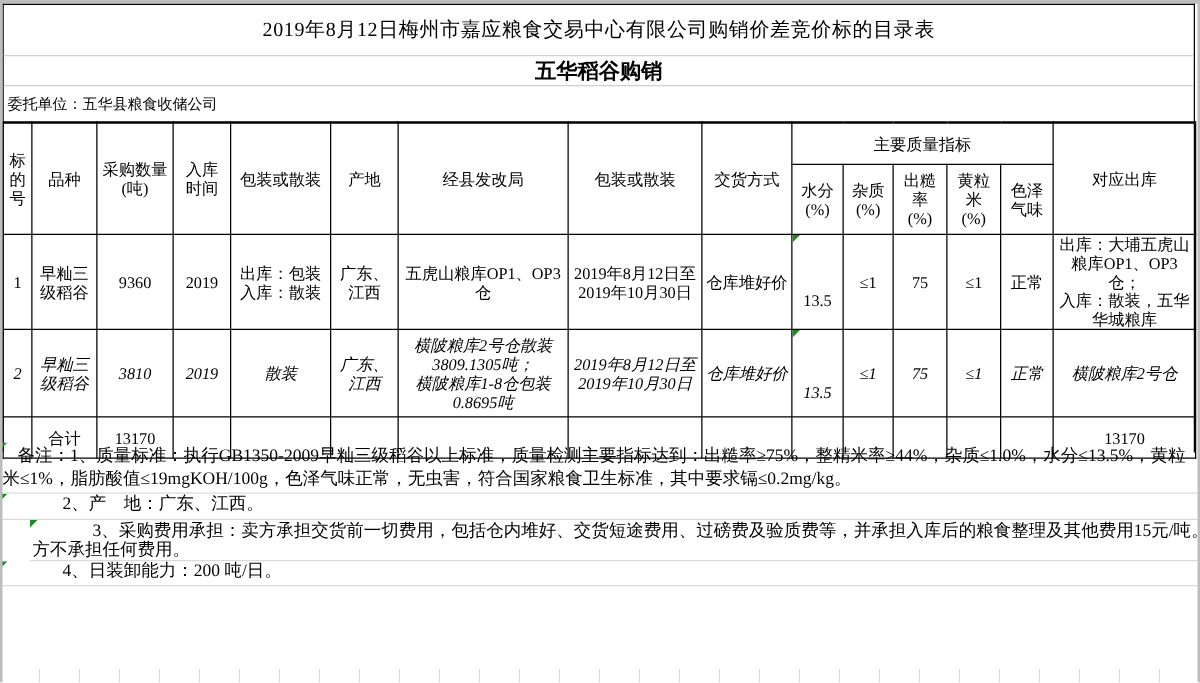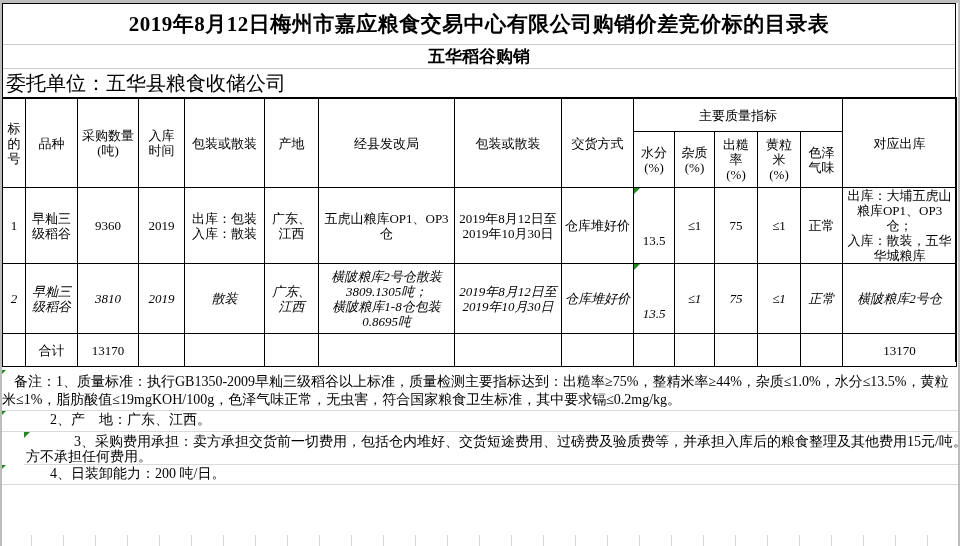--- a/index.html
+++ b/index.html
@@ -7,44 +7,44 @@
   .sheet{position:relative;width:960px;height:546px;background:#fff;overflow:hidden;}
   
   .edge-top{position:absolute;left:0;top:0;width:960px;height:3px;background:#bdbdbd;}
   .edge-left{position:absolute;left:0;top:0;width:2px;height:546px;background:#bdbdbd;}
   .edge-right{position:absolute;right:0;top:0;width:2px;height:546px;background:#bdbdbd;}
 
   
   .print-area{position:absolute;left:2px;top:3px;width:954px;height:359px;
               border:1px solid #000;border-bottom:none;box-sizing:border-box;background:#fff;}
   .title1{height:40px;border-bottom:1px solid #d0d0d0;display:flex;align-items:center;justify-content:center;
-          font-size:21px;font-weight:bold;letter-spacing:0.5px;white-space:nowrap;}
+          font-size:16px;font-weight:normal;letter-spacing:0.5px;white-space:nowrap;}
   .title2{height:23px;border-bottom:1px solid #cfcfcf;display:flex;align-items:center;justify-content:center;
           font-size:17px;font-weight:bold;}
-  .entrust{height:28px;display:flex;align-items:center;font-size:20px;padding-left:3px;}
+  .entrust{height:28px;display:flex;align-items:center;font-size:12px;padding-left:3px;}
 
   table.bid{border-collapse:collapse;table-layout:fixed;width:954px;margin-left:-1px;}
   table.bid td{border:1px solid #000;text-align:center;vertical-align:middle;
                font-size:13px;line-height:15px;white-space:pre-line;word-break:break-all;
                padding:0 1px;overflow:hidden;}
   table.bid{border-top:2px solid #000;}
   tr.hrow1 td{height:32px;text-align:center;}
   tr.hrow2 td{height:55px;}
   tr.drow1 td{height:67px;}
   tr.drow2 td{height:69px;font-style:italic;}
   tr.trow td{height:32px;}
   td.sub{font-size:12px;line-height:14px;}
   td.fit{font-size:12px;line-height:14px;}
   td.ta-left{text-align:left;padding:0 2px;}
   td.rel{position:relative;}
   .flag{position:absolute;left:0;top:0;width:0;height:0;
         border-top:6px solid #1f8a1f;border-right:6px solid transparent;}
 
   
-  .notes{position:absolute;left:0;top:370px;width:960px;}
+  .notes{position:absolute;left:0;top:354px;width:960px;}
   .note{position:relative;width:960px;box-sizing:border-box;border-bottom:1px solid #dadada;
         font-size:14px;overflow:hidden;}
   .note .txt{display:block;padding:0 2px;}
   .note-1{height:41px;line-height:18px;padding-top:3px;}
   .note-1 .txt{text-indent:12px;}
   .note-2{height:21px;line-height:17px;}
   .note-3{height:33px;line-height:15px;padding-top:2px;margin-left:24px;}
   .note-4{height:20px;line-height:17px;}
   .note-5{height:18px;line-height:16px;}
   .note-6{height:40px;line-height:13px;padding-top:1px;}

